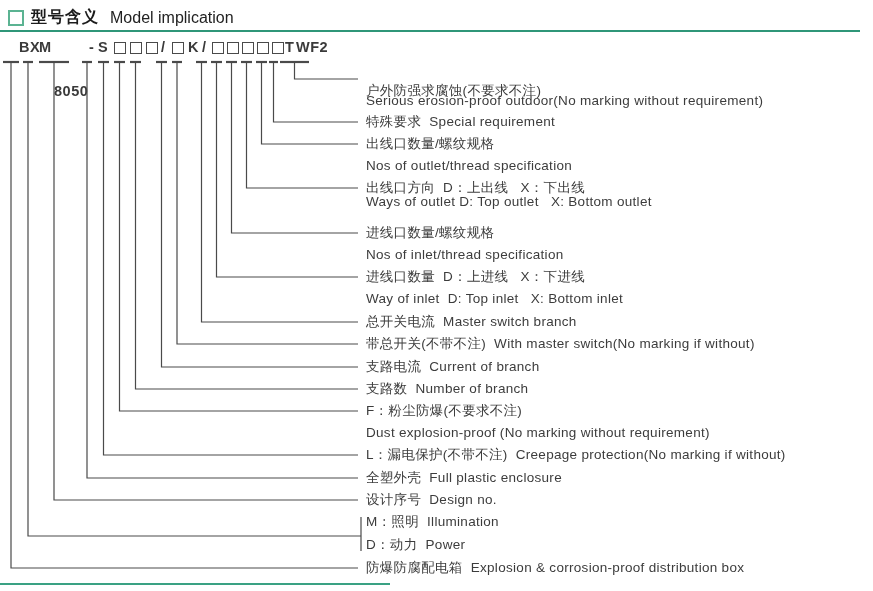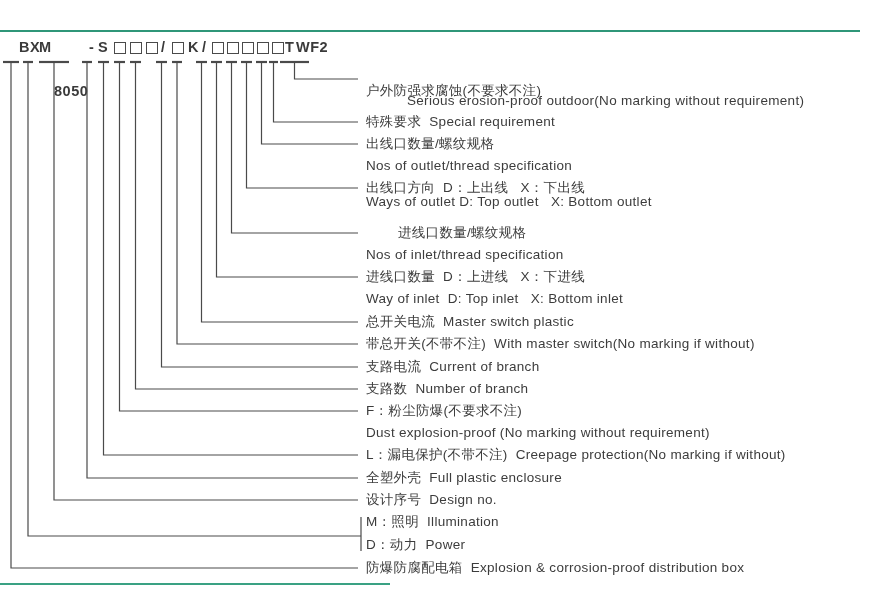--- a/index.html
+++ b/index.html
@@ -18,20 +18,25 @@
   .rows{position:absolute;left:0;top:0;}
   .row{position:absolute;left:366px;height:22px;line-height:22px;font-size:13.5px;
        color:#3c3c3c;white-space:pre;letter-spacing:0.3px;}
   svg.leads{position:absolute;left:0;top:0;}
 </style>
 </head>
 <body>
 
 <div class="page">
 
+  <div class="header">
+    <span class="bullet"></span>
+    <span class="title-zh">型号含义</span>
+    <span class="title-en">Model implication</span>
+  </div>
 
   <div class="rule"></div>
 
   <div class="code-line">
       <span class="tok" style="left: 3px;">BX</span>
       <span class="tok" style="left: 23px;">M</span>
       <span class="tok" style="left: 38px; margin-top: 44px;">8050</span>
       <span class="tok" style="left: 73px;">-</span>
       <span class="tok" style="left: 82px;">S</span>
       <span class="box" style="left: 98px;"></span>
@@ -81,31 +86,31 @@
       <path d="M 256 62 h 11" stroke="#4a4a4a" stroke-width="2.2" fill="none"></path>
       <path d="M 261.5 62 V 144 H 358" stroke="#4a4a4a" stroke-width="1.2" fill="none"></path>
       <path d="M 269 62 h 9" stroke="#4a4a4a" stroke-width="2.2" fill="none"></path>
       <path d="M 273.5 62 V 122 H 358" stroke="#4a4a4a" stroke-width="1.2" fill="none"></path>
       <path d="M 280 62 h 29" stroke="#4a4a4a" stroke-width="2.2" fill="none"></path>
       <path d="M 294.5 62 V 79 H 358" stroke="#4a4a4a" stroke-width="1.2" fill="none"></path>
     </svg>
 
   <div class="rows">
       <div class="row" style="top: 80px;">户外防强求腐蚀(不要求不注)</div>
-      <div class="row" style="top: 90px; margin-left: 41px;">Serious erosion-proof outdoor(No marking without requirement)</div>
+      <div class="row" style="top: 90px;">Serious erosion-proof outdoor(No marking without requirement)</div>
       <div class="row" style="top: 111px;">特殊要求  Special requirement</div>
       <div class="row" style="top: 133px;">出线口数量/螺纹规格</div>
       <div class="row" style="top: 155px;">Nos of outlet/thread specification</div>
       <div class="row" style="top: 177px;">出线口方向  D：上出线   X：下出线</div>
       <div class="row" style="top: 191px;">Ways of outlet D: Top outlet   X: Bottom outlet</div>
-      <div class="row" style="top: 222px; margin-left: 32px;">进线口数量/螺纹规格</div>
+      <div class="row" style="top: 222px;">进线口数量/螺纹规格</div>
       <div class="row" style="top: 244px;">Nos of inlet/thread specification</div>
       <div class="row" style="top: 266px;">进线口数量  D：上进线   X：下进线</div>
       <div class="row" style="top: 288px;">Way of inlet  D: Top inlet   X: Bottom inlet</div>
-      <div class="row" style="top: 311px;">总开关电流  Master switch plastic</div>
+      <div class="row" style="top: 311px;">总开关电流  Master switch branch</div>
       <div class="row" style="top: 333px;">带总开关(不带不注)  With master switch(No marking if without)</div>
       <div class="row" style="top: 356px;">支路电流  Current of branch</div>
       <div class="row" style="top: 378px;">支路数  Number of branch</div>
       <div class="row" style="top: 400px;">F：粉尘防爆(不要求不注)</div>
       <div class="row" style="top: 422px;">Dust explosion-proof (No marking without requirement)</div>
       <div class="row" style="top: 444px;">L：漏电保护(不带不注)  Creepage protection(No marking if without)</div>
       <div class="row" style="top: 467px;">全塑外壳  Full plastic enclosure</div>
       <div class="row" style="top: 489px;">设计序号  Design no.</div>
       <div class="row" style="top: 511px;">M：照明  Illumination</div>
       <div class="row" style="top: 534px;">D：动力  Power</div>

